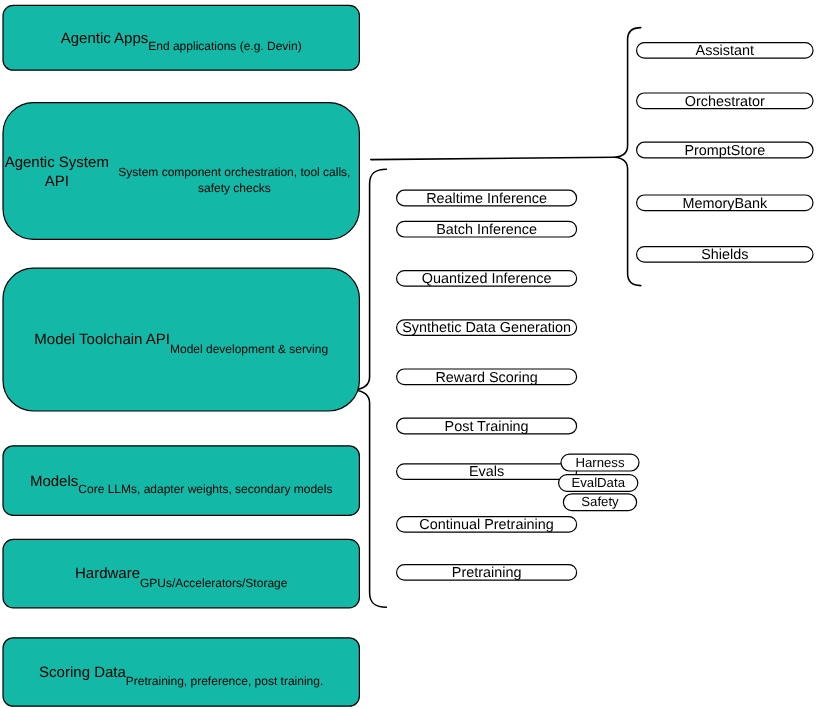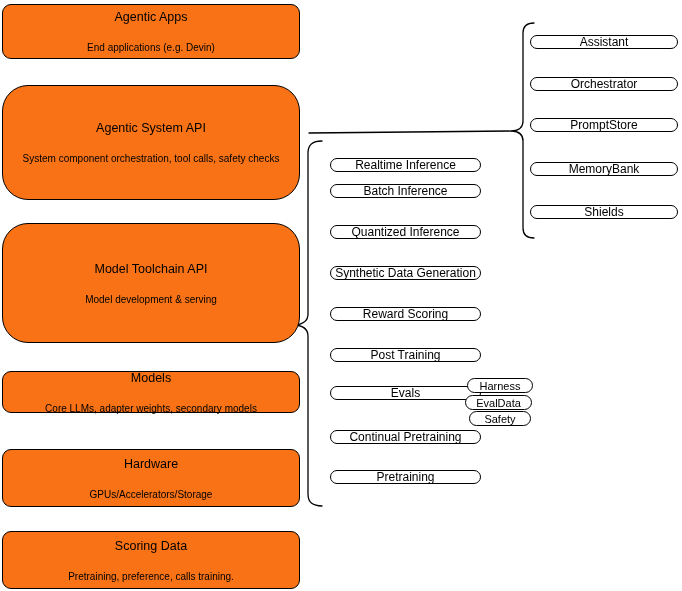--- a/index.html
+++ b/index.html
@@ -3,22 +3,22 @@
 <meta charset="utf-8">
 <style>
   html,body{margin:0;padding:0;background:#ffffff;}
   .canvas{
     position:relative;width:682px;height:591px;background:#ffffff;
     font-family:"Liberation Sans",sans-serif;color:#000;overflow:hidden;
   }
   svg.overlay{position:absolute;left:0;top:0;width:682px;height:591px;pointer-events:none;}
   .box{
     position:absolute;left:2px;width:298px;box-sizing:border-box;
-    border:1.3px solid #000;background:#f97316;
-    display:flex;flex-direction:column;align-items:center;justify-content:center;
+    border:1.3px solid #000;background:#14b8a6;
+    display:flex;flex-direction:row;align-items:center;justify-content:center;
     text-align:center;
   }
   .r-sm{border-radius:9px;}
   .r-lg{border-radius:26px;}
   .title{font-size:12.5px;line-height:16px;}
   .subtitle{font-size:10px;line-height:13px;margin-top:16px;}
   .node{
     position:absolute;height:14px;box-sizing:border-box;
     border:1.3px solid #000;background:#fff;border-radius:7px;
     display:flex;align-items:center;justify-content:center;
@@ -52,33 +52,33 @@
   <div class="box r-lg" style="top:85px;height:115px;">
     <div class="title">Agentic System API</div>
     <div class="subtitle">System component orchestration, tool calls, safety checks</div>
   </div>
 
   <div class="box r-lg" style="top:223px;height:120px;">
     <div class="title">Model Toolchain API</div>
     <div class="subtitle">Model development &amp; serving</div>
   </div>
 
-  <div class="box r-sm" style="top:371px;height:42px;">
+  <div class="box r-sm" style="top:371px;height:59px;">
     <div class="title">Models</div>
     <div class="subtitle">Core LLMs, adapter weights, secondary models</div>
   </div>
 
   <div class="box r-sm" style="top:449px;height:58px;">
     <div class="title">Hardware</div>
     <div class="subtitle">GPUs/Accelerators/Storage</div>
   </div>
 
   <div class="box r-sm" style="top:531px;height:58px;">
     <div class="title">Scoring Data</div>
-    <div class="subtitle">Pretraining, preference, calls training.</div>
+    <div class="subtitle">Pretraining, preference, post training.</div>
   </div>
 
   <div class="node mid" style="top:158px;">
     <span>Realtime Inference</span>
   </div>
   <div class="node mid" style="top:184px;">
     <span>Batch Inference</span>
   </div>
   <div class="node mid" style="top:225px;">
     <span>Quantized Inference</span>

